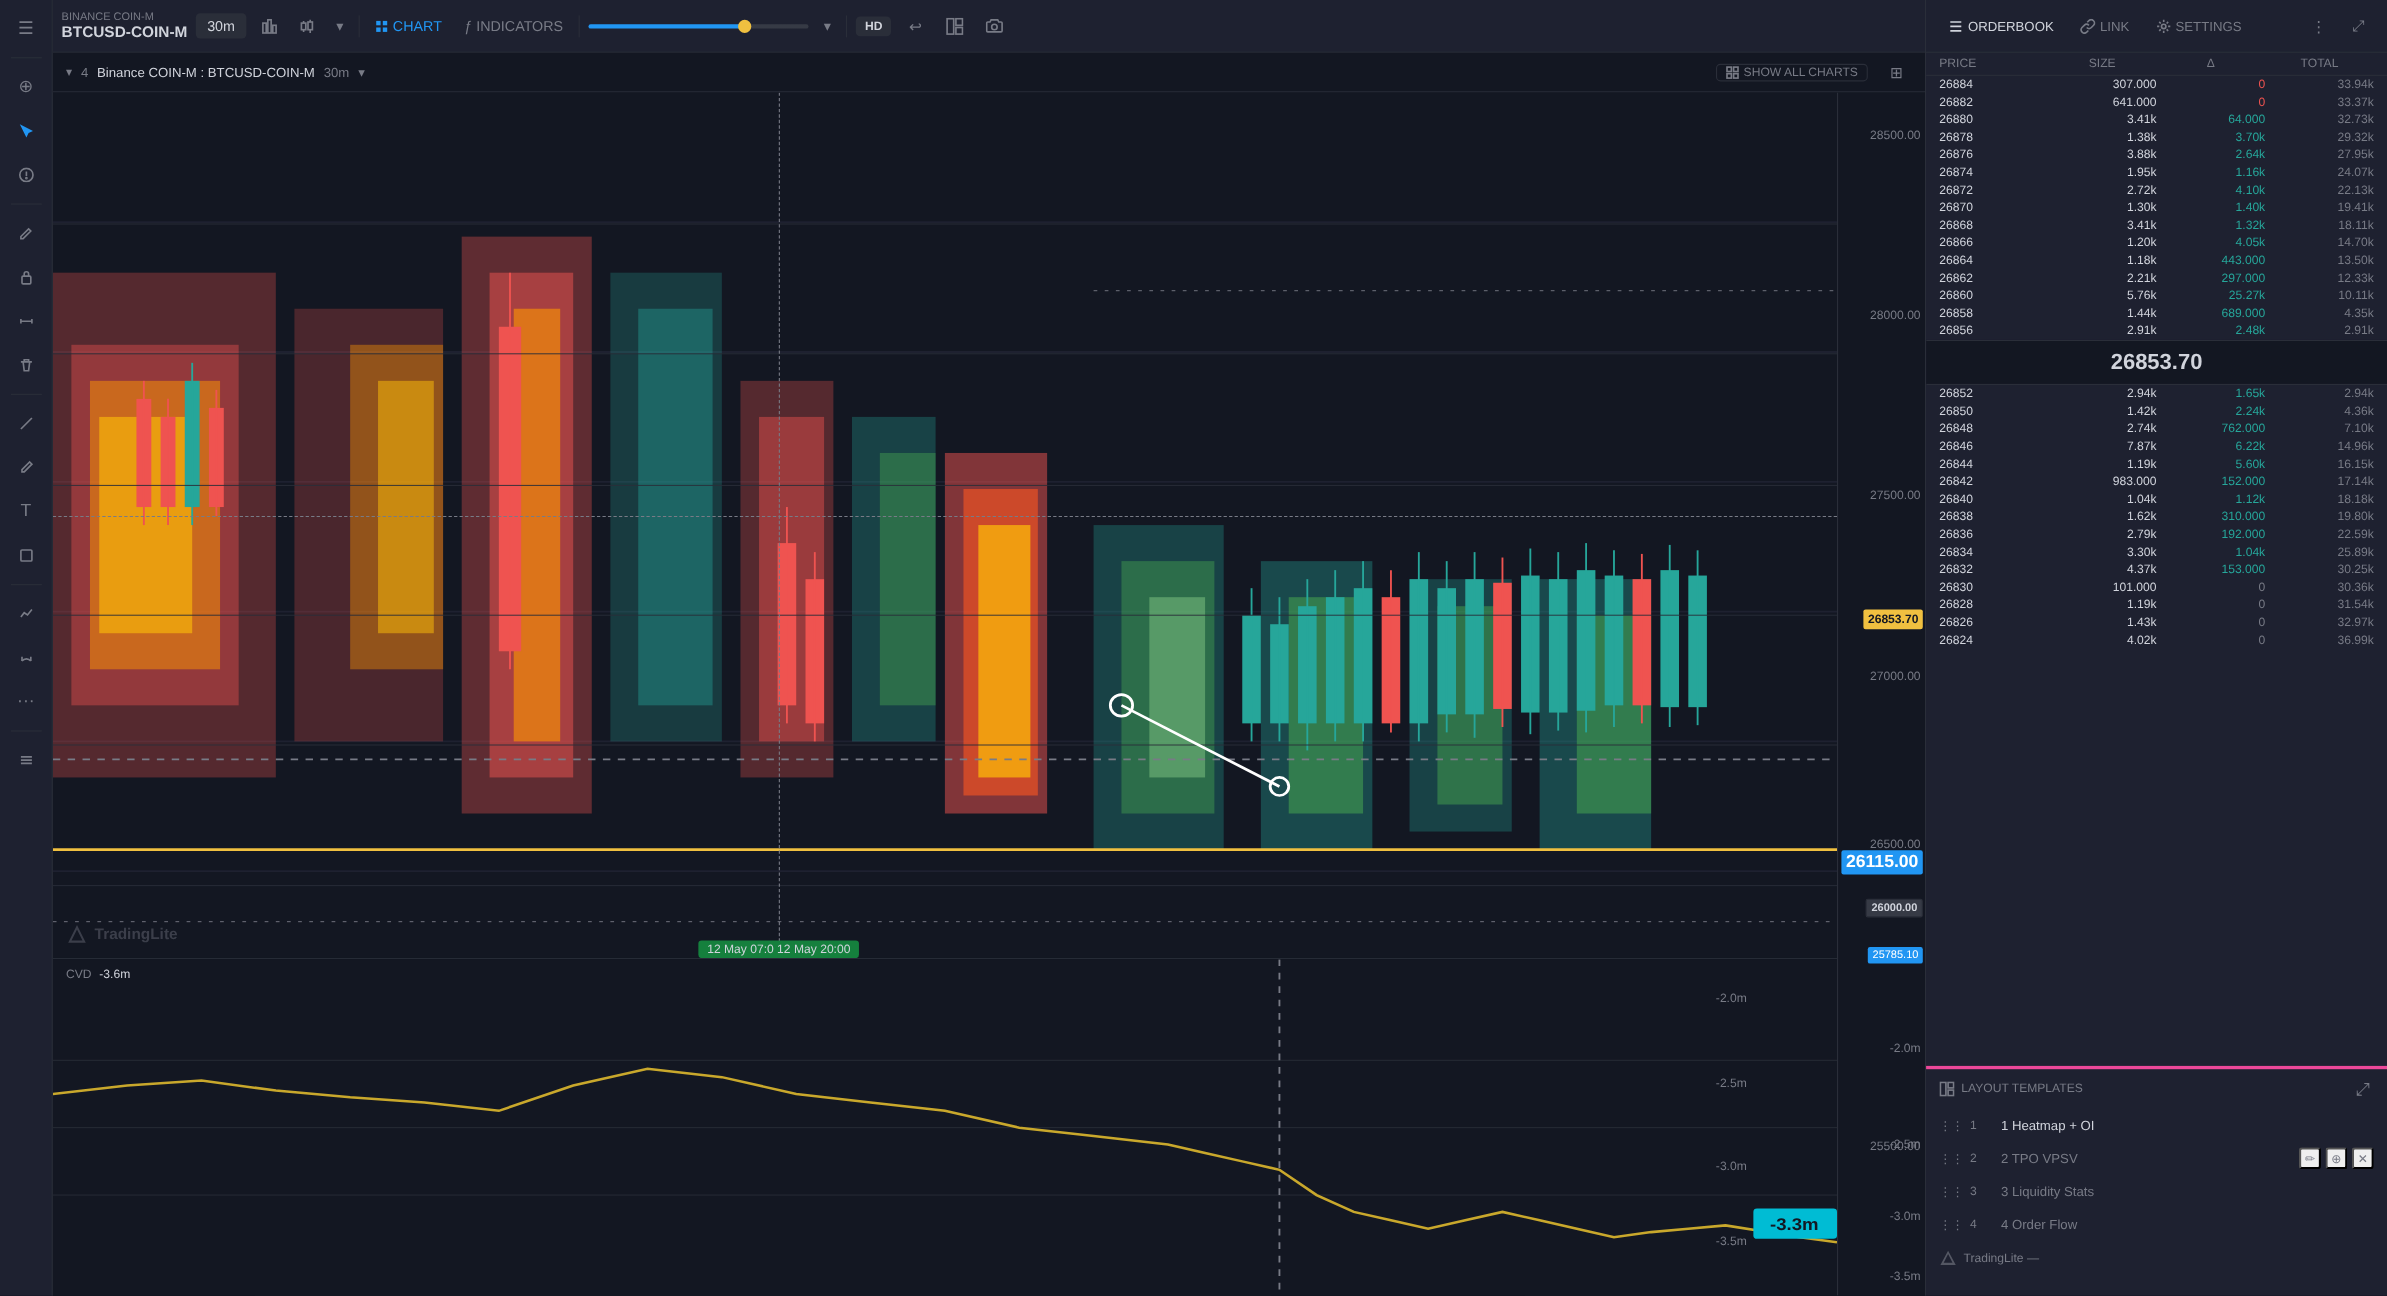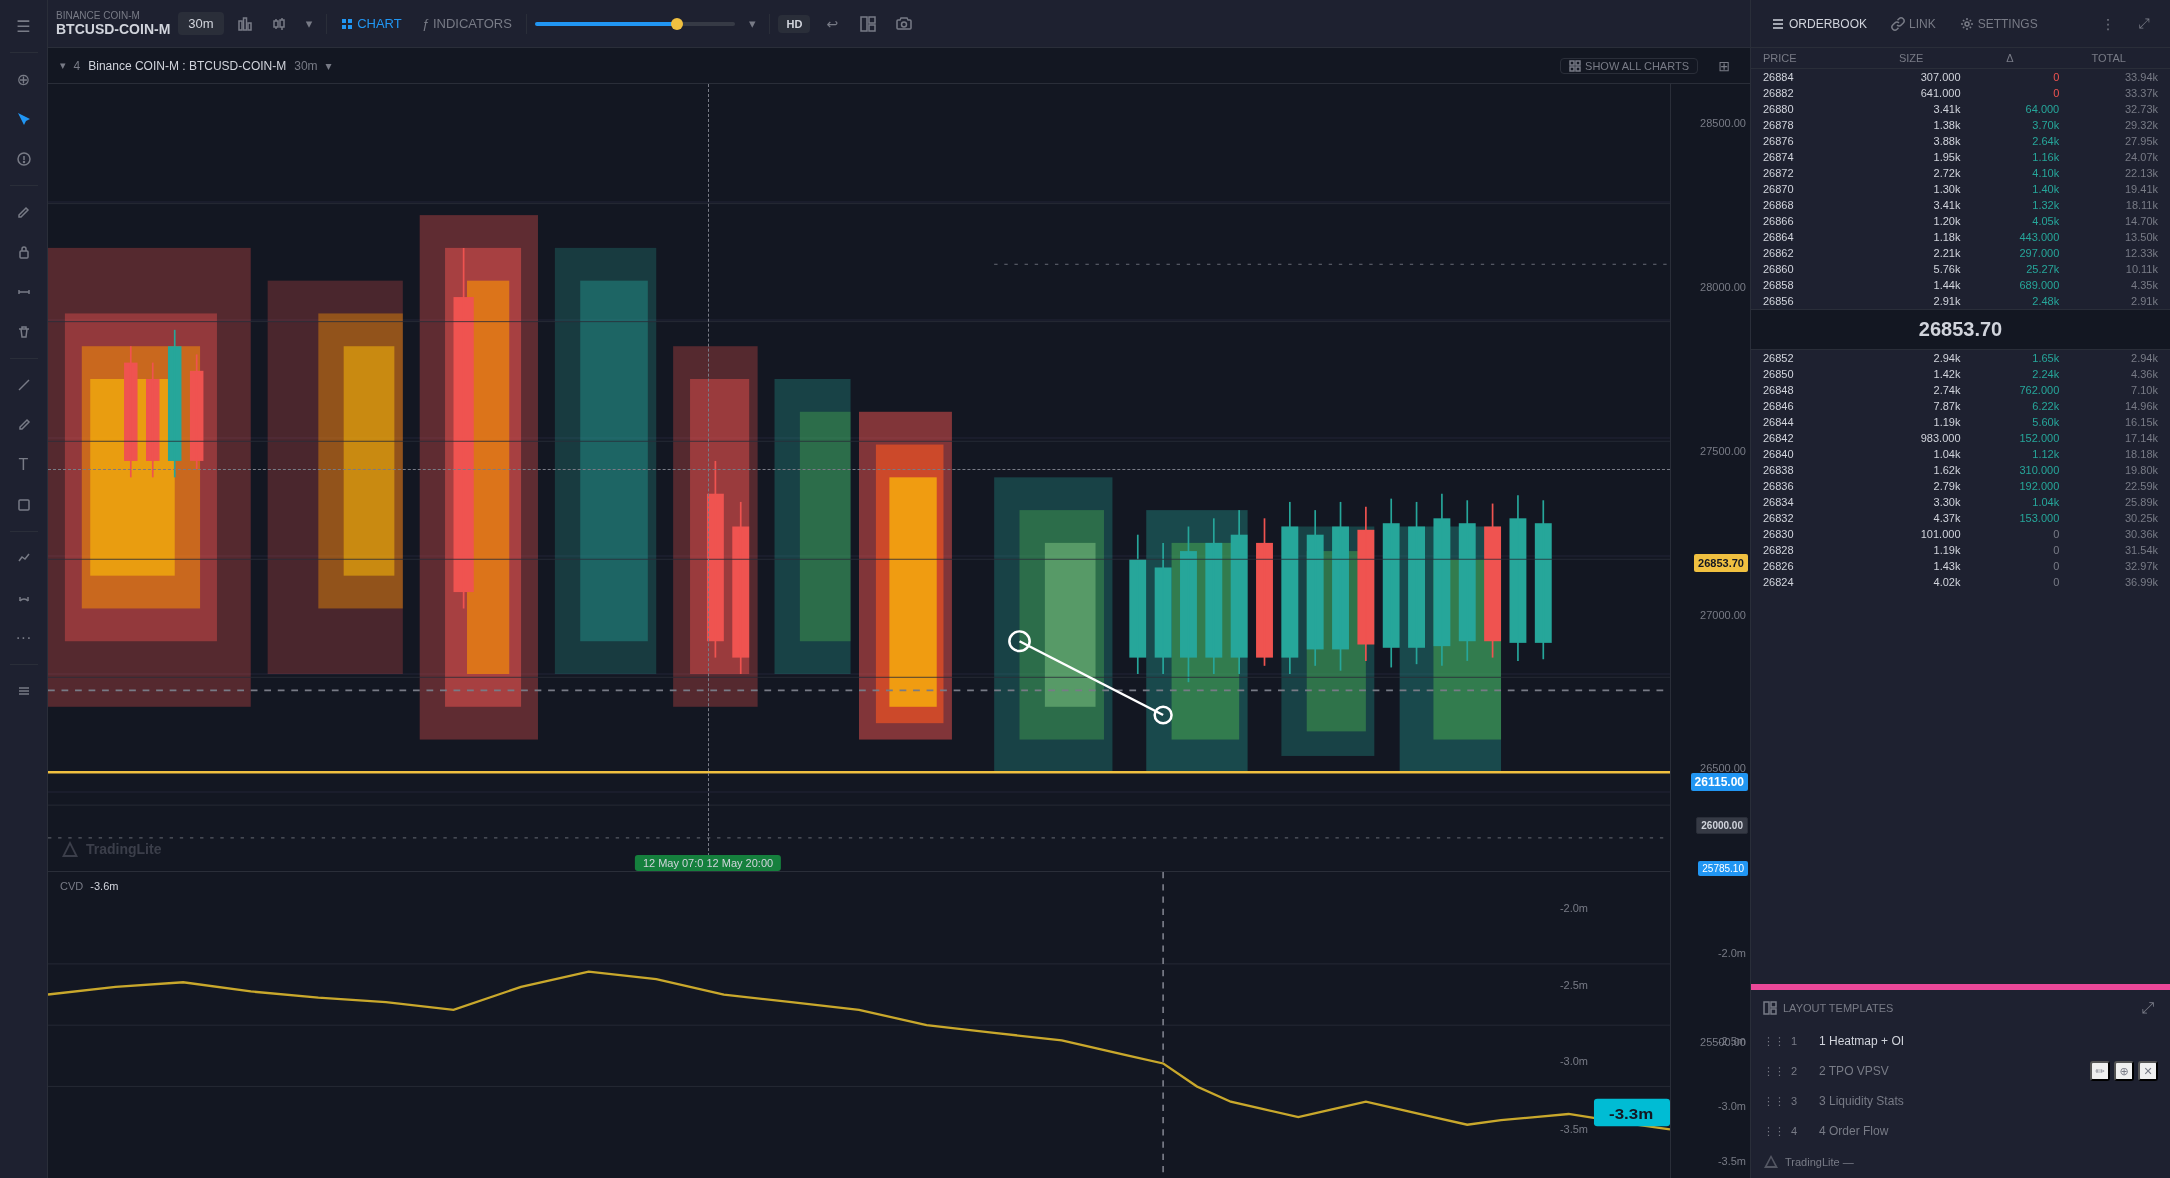--- a/index.html
+++ b/index.html
@@ -309,22 +309,22 @@
       font-size: 20px;
       font-weight: 600;
       color: #d1d4dc;
       border-top: 1px solid #2a2e39;
       border-bottom: 1px solid #2a2e39;
       background: #131722;
     }
 
     
     .layout-templates {
-      border-top: 6px solid #ec4899;
-      padding: 8px 12px 4px;
+      border-top: 3px solid #ec4899;
+      padding: 8px 12px 22px;
     }
     .layout-templates-header {
       display: flex;
       align-items: center;
       gap: 6px;
       font-size: 11px;
       color: #787b86;
       margin-bottom: 8px;
     }
     .layout-item {
@@ -801,21 +801,21 @@
     </div>
 
     <div style="position:relative; display:flex; flex-direction:column; width:80px; background:#131722; border-left:1px solid #2a2e39; flex-shrink:0;">
       <div style="position:absolute; top:3%; right:4px; font-size:11px; color:#787b86; text-align:right;">28500.00</div>
       <div style="position:absolute; top:18%; right:4px; font-size:11px; color:#787b86; text-align:right;">28000.00</div>
       <div style="position:absolute; top:33%; right:4px; font-size:11px; color:#787b86; text-align:right;">27500.00</div>
       <div style="position:absolute; top:48%; right:4px; font-size:11px; color:#787b86; text-align:right;">27000.00</div>
       <div style="position:absolute; top:62%; right:4px; font-size:11px; color:#787b86; text-align:right;">26500.00</div>
       <div style="position:absolute; top:87%; right:4px; font-size:11px; color:#787b86; text-align:right;">25500.00</div>
 
-      <div style="position:absolute; top:63%; right:2px; background:#2196f3; color:white; font-size:12px; font-weight:600; padding:2px 4px; border-radius:2px; white-space:nowrap;">26115.00</div>
+      <div style="position:absolute; top:63%; right:2px; background:#2196f3; color:white; font-size:16px; font-weight:600; padding:2px 4px; border-radius:2px; white-space:nowrap;">26115.00</div>
       <div style="position:absolute; top:67%; right:2px; background:#363a45; color:#d1d4dc; font-size:10px; font-weight:600; padding:2px 4px; border-radius:2px; white-space:nowrap; border:1px solid #2a2e39;">26000.00</div>
       <div style="position:absolute; top:71%; right:2px; background:#2196f3; color:white; font-size:10px; font-weight:400; padding:2px 4px; border-radius:2px; white-space:nowrap;">25785.10</div>
 
       <div style="position:absolute; top:43%; right:2px; background:#f0c040; color:#131722; font-size:11px; font-weight:600; padding:3px 4px; border-radius:2px; white-space:nowrap;">26853.70</div>
 
       <div style="position:absolute; bottom:20%; right:4px; font-size:11px; color:#787b86;">-2.0m</div>
       <div style="position:absolute; bottom:12%; right:4px; font-size:11px; color:#787b86;">-2.5m</div>
       <div style="position:absolute; bottom:6%; right:4px; font-size:11px; color:#787b86;">-3.0m</div>
       <div style="position:absolute; bottom:1%; right:4px; font-size:11px; color:#787b86;">-3.5m</div>
     </div>

